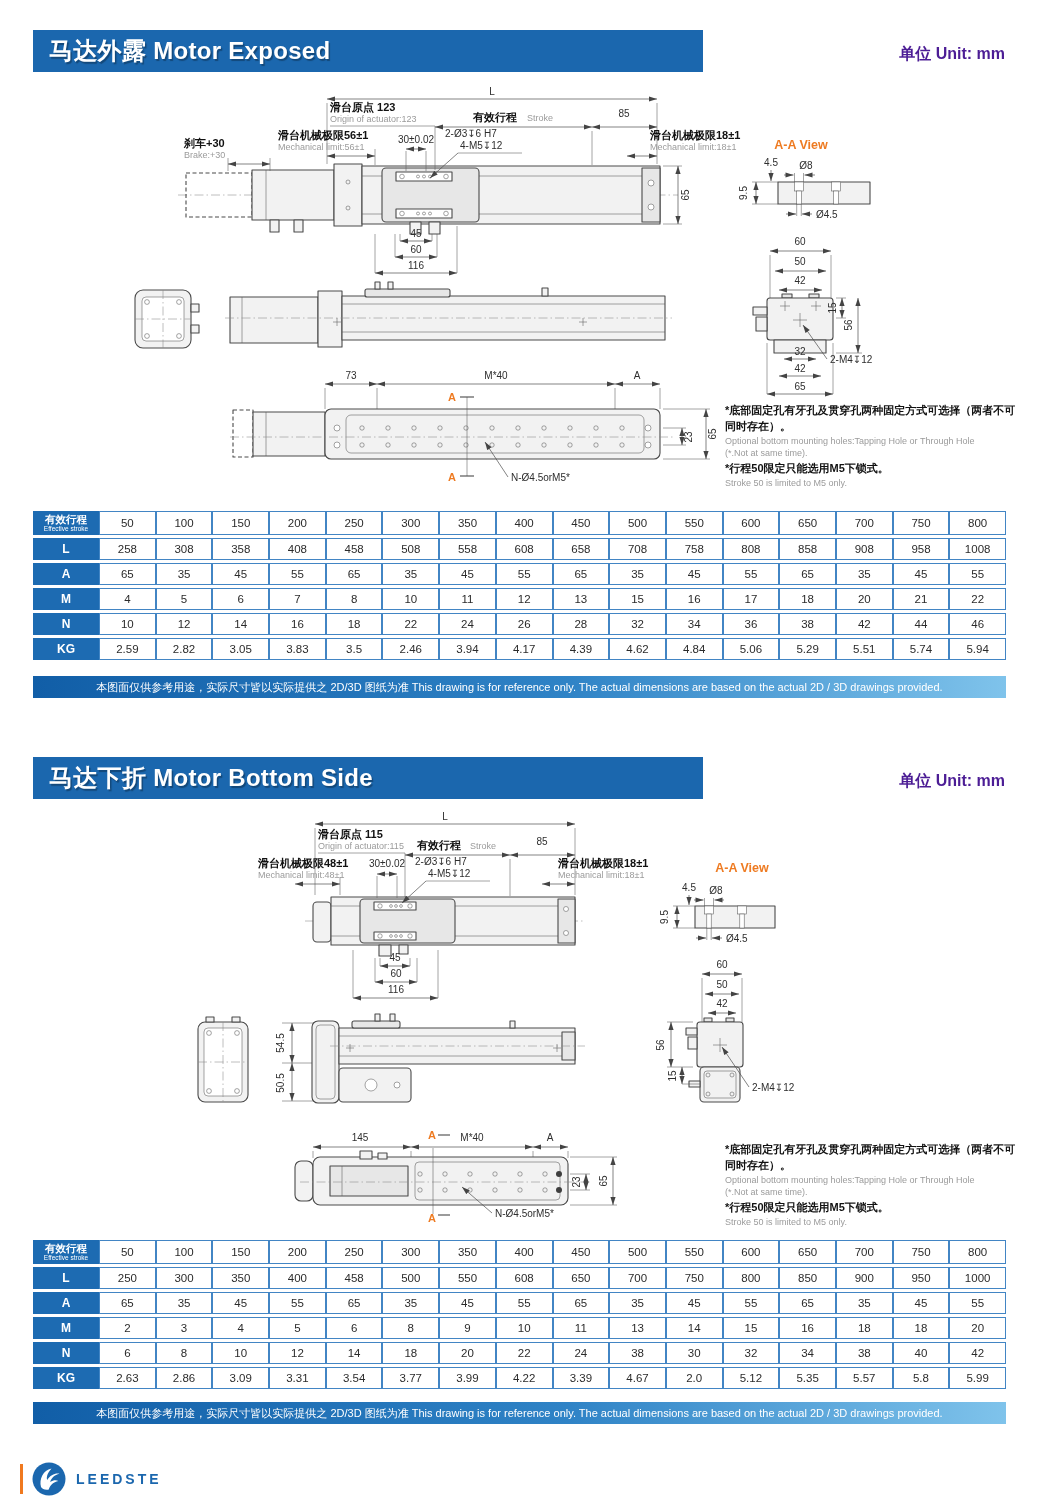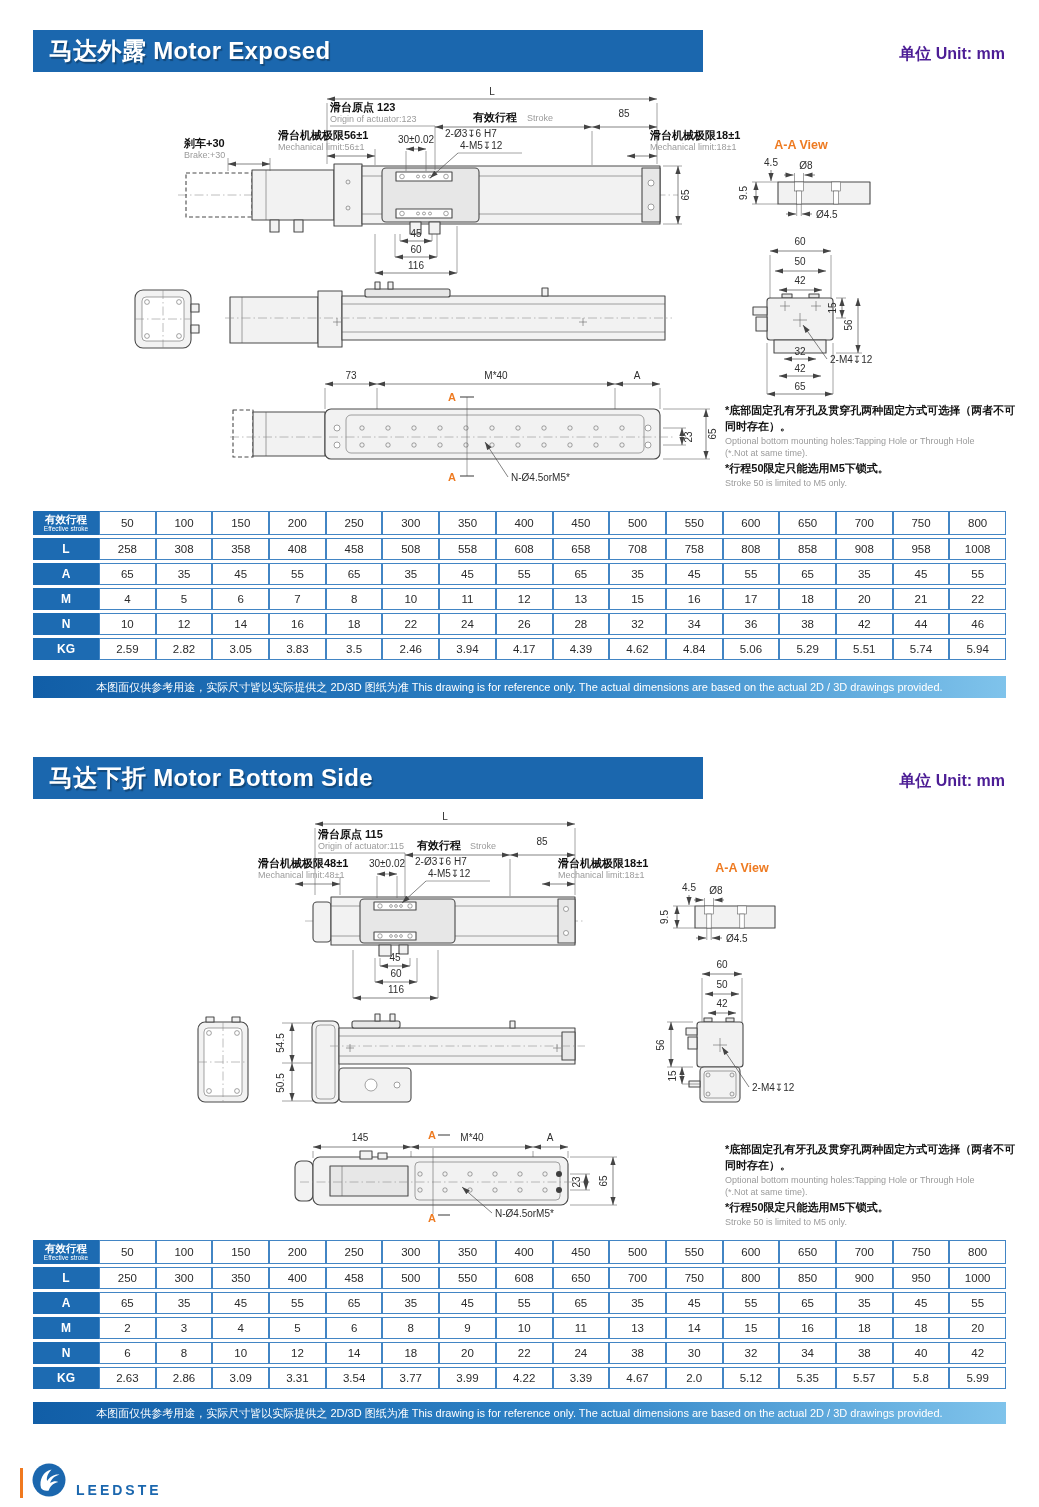--- a/index.html
+++ b/index.html
@@ -15,21 +15,21 @@
   table.spec { position:absolute; left:33px; width:973px; border-collapse:separate; border-spacing:0 3px; table-layout:fixed; }
   table.spec th, table.spec td { border:1px solid #4285c4; text-align:center; vertical-align:middle; background:#fff; color:#2b2b2b; font-size:11.5px; height:22px; padding:1px 0; }
   table.spec th.rh { background:#1d6bb2; color:#fff; font-size:12px; font-weight:bold; border-color:#1d6bb2; }
   .sh-zh { font-size:10.5px; font-weight:bold; display:block; line-height:12px; }
   .sh-en { font-size:6.5px; font-weight:normal; display:block; line-height:8px; }
   col.c0 { width:66px; }
 
   .disc { position:absolute; left:33px; width:973px; height:22px; line-height:22px; text-align:center; color:#fff; font-size:11px;
           background:linear-gradient(90deg,#115ea7 0%,#2f83c6 55%,#7fc3eb 100%); }
 
-  .footer-logo { position:absolute; left:20px; top:1460px; display:flex; align-items:flex-end; height:38px; }
+  .footer-logo { position:absolute; left:20px; top:1460px; display:flex; align-items:center; height:38px; }
   .fbar { width:3px; height:30px; background:#f0791f; margin-right:8px; }
   .fword { font-size:14px; font-weight:bold; color:#1b67ae; letter-spacing:3px; margin-left:9px; }
 
   
   svg .ln { stroke:#4a4a4a; stroke-width:1.1; fill:none; stroke-linejoin:round; }
   svg .lt { stroke:#5a5a5a; stroke-width:.55; fill:none; }
   svg .f1 { fill:#f2f2f2; }
   svg .f2 { fill:#e7e7e7; }
   svg .fw { fill:#fff; }
   svg .dim { stroke:#4d4d4d; stroke-width:.7; fill:none; }

